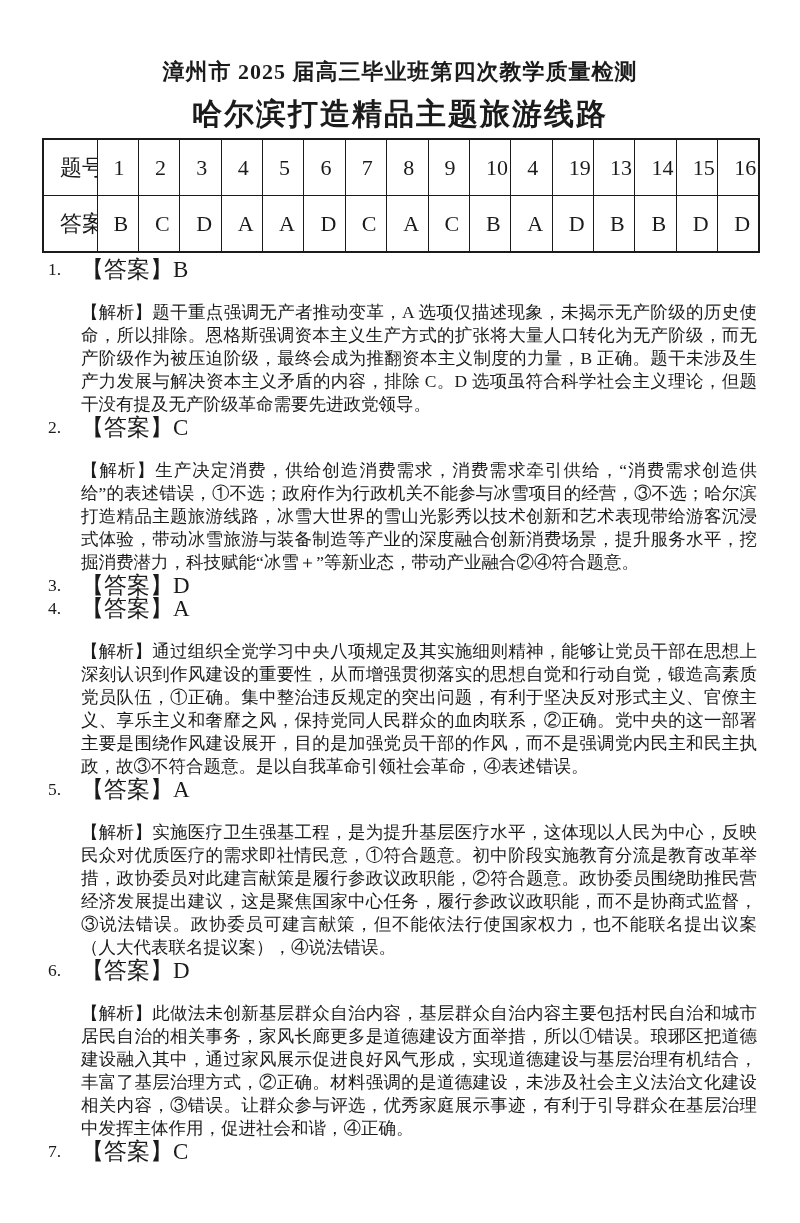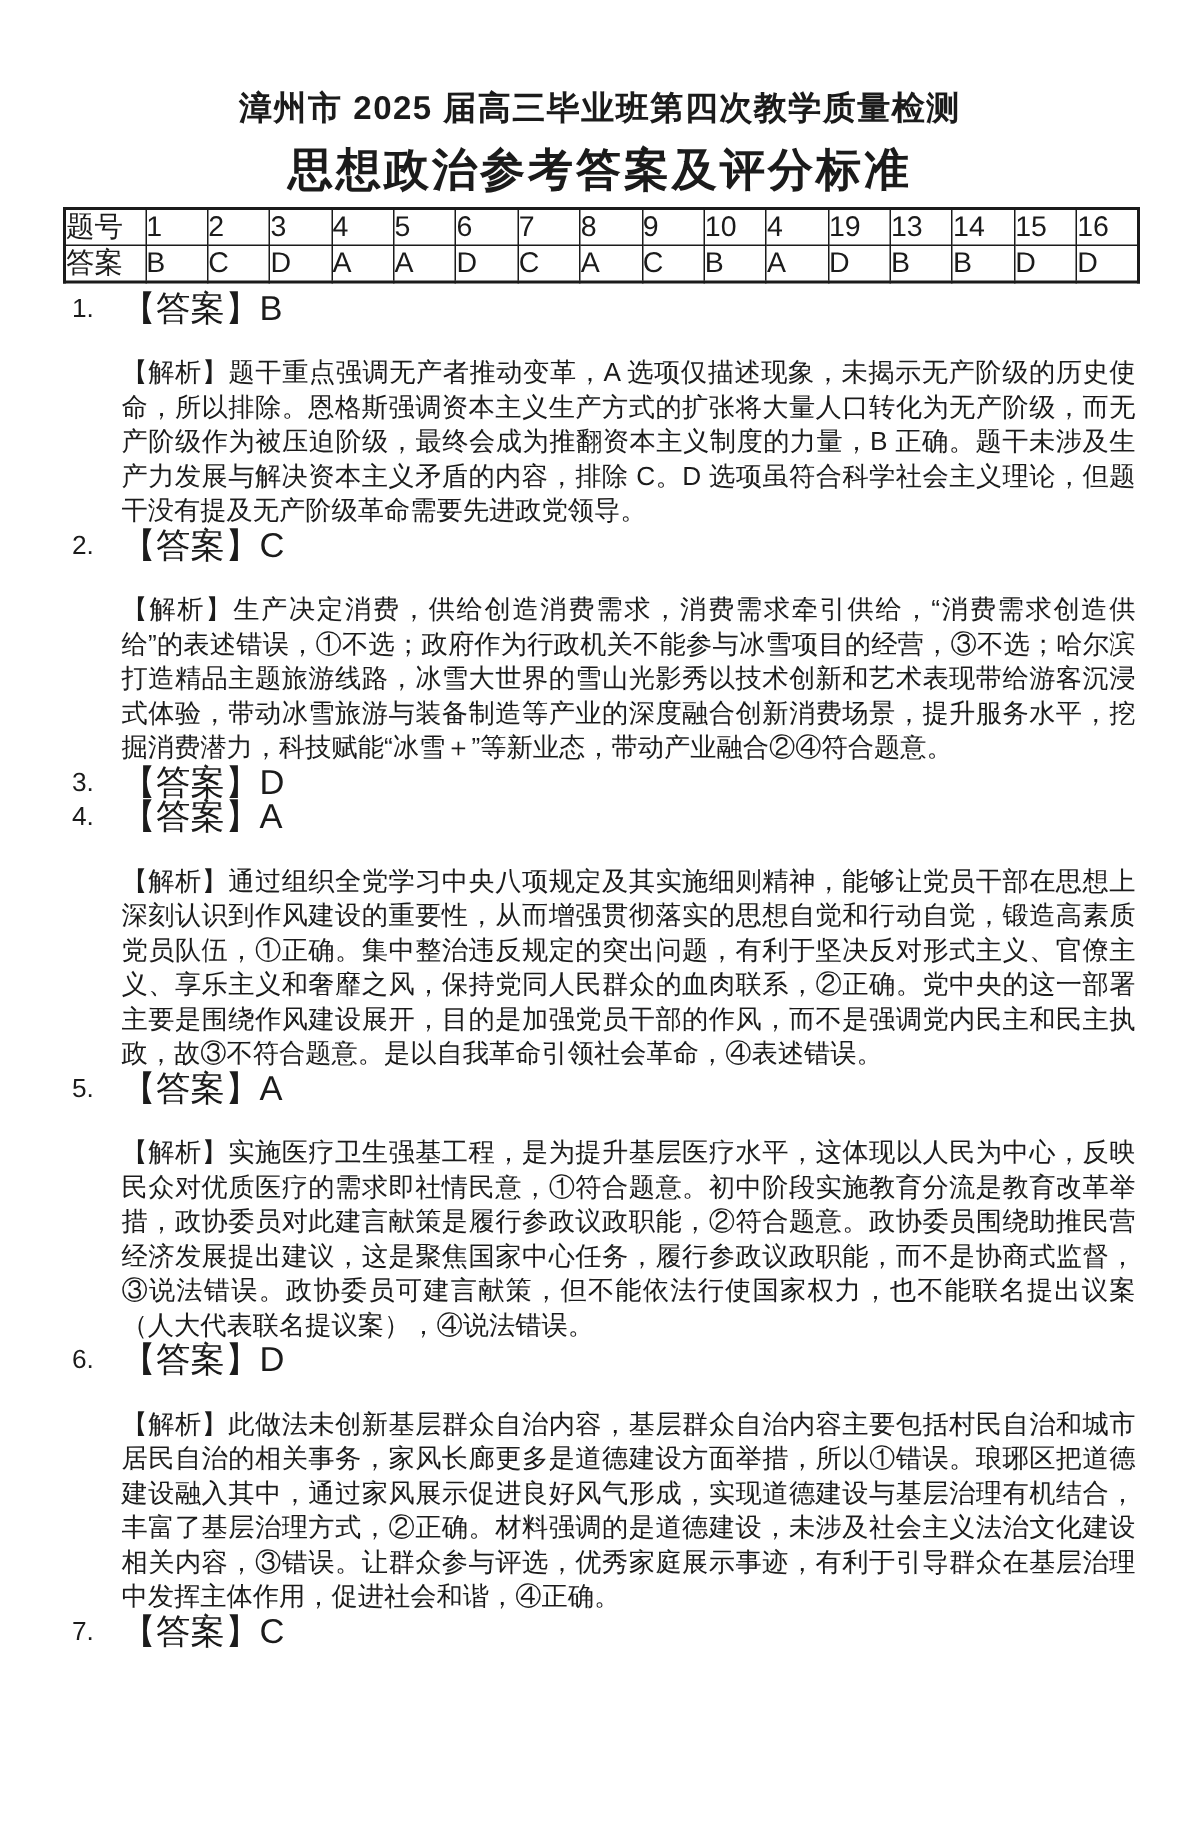--- a/index.html
+++ b/index.html
@@ -1,19 +1,19 @@
 <!DOCTYPE html>
 <html><head>
 <meta charset="utf-8">
 <style>
   * { margin:0; padding:0; box-sizing:border-box; }
   html,body { background:#ffffff; }
   .page {
     width:800px; height:1223px; background:#ffffff;
-    font-family:Liberation Sans, sans-serif;
+    font-family:Liberation Serif, serif;
     color:#1b1b1b; overflow:hidden; position:relative;
   }
   .title1 {
     padding-top:58px; text-align:center;
     font-size:22px; font-weight:700; letter-spacing:1px;
     line-height:28px;
   }
   .title2 {
     margin-top:9px; text-align:center;
     font-size:30px; font-weight:700; letter-spacing:2px;
@@ -23,21 +23,21 @@
     margin:8px 40px 0 44px;
     font-size:17.5px; line-height:22px; font-weight:400;
   }
   table.answer-table {
     border-collapse:collapse; table-layout:fixed;
     margin:5px 0 0 42px; width:718px;
     border:2px solid #1b1b1b;
   }
   table.answer-table td {
     border:1px solid #1b1b1b; 
-    font-size:19px; height:23px; padding:0; line-height:23px;
+    font-size:22px; height:23px; padding:16px; line-height:23px;
     overflow:hidden; white-space:nowrap;
   }
   td.tbl-label { font-size:17px; }
   .items { margin-top:5px; }
   .item { display:flex; padding-left:48px; }
   .item-num {
     flex:none; width:33px;
     font-size:17.5px; line-height:23px;
   }
   .item-body { flex:none; width:676px; }
@@ -48,21 +48,21 @@
     overflow-wrap:break-word;
     margin-top:20px;
   }
 </style>
 </head>
 <body>
 
 <div class="page">
 
   <div class="title1">漳州市 2025 届高三毕业班第四次教学质量检测</div>
-  <div class="title2">思想政治参考答案及评分标准</div>
+  <div class="title2">哈尔滨打造精品主题旅游线路</div>
 
   <table class="answer-table">
     <colgroup>
       <col style="width:54px">
       <col>
         <col>
         <col>
         <col>
         <col>
         <col>

